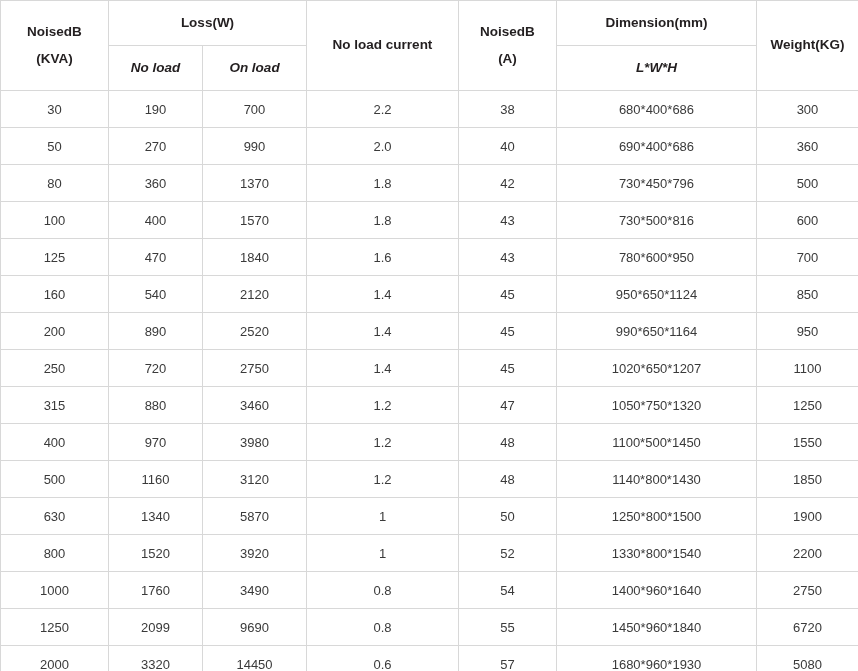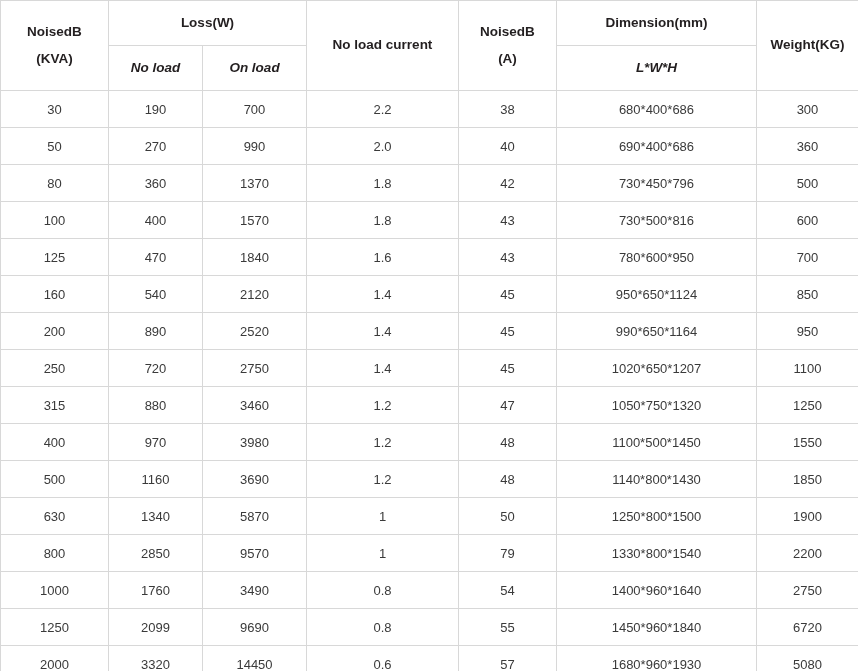--- a/index.html
+++ b/index.html
@@ -176,41 +176,41 @@
         <td>970</td>
         <td>3980</td>
         <td>1.2</td>
         <td>48</td>
         <td>1100*500*1450</td>
         <td>1550</td>
       </tr>
       <tr>
         <td>500</td>
         <td>1160</td>
-        <td>3690</td>
+        <td>3120</td>
         <td>1.2</td>
         <td>48</td>
         <td>1140*800*1430</td>
         <td>1850</td>
       </tr>
       <tr>
         <td>630</td>
         <td>1340</td>
         <td>5870</td>
         <td>1</td>
         <td>50</td>
         <td>1250*800*1500</td>
         <td>1900</td>
       </tr>
       <tr>
         <td>800</td>
-        <td>2850</td>
-        <td>9570</td>
+        <td>1520</td>
+        <td>3920</td>
         <td>1</td>
-        <td>79</td>
+        <td>52</td>
         <td>1330*800*1540</td>
         <td>2200</td>
       </tr>
       <tr>
         <td>1000</td>
         <td>1760</td>
         <td>3490</td>
         <td>0.8</td>
         <td>54</td>
         <td>1400*960*1640</td>

